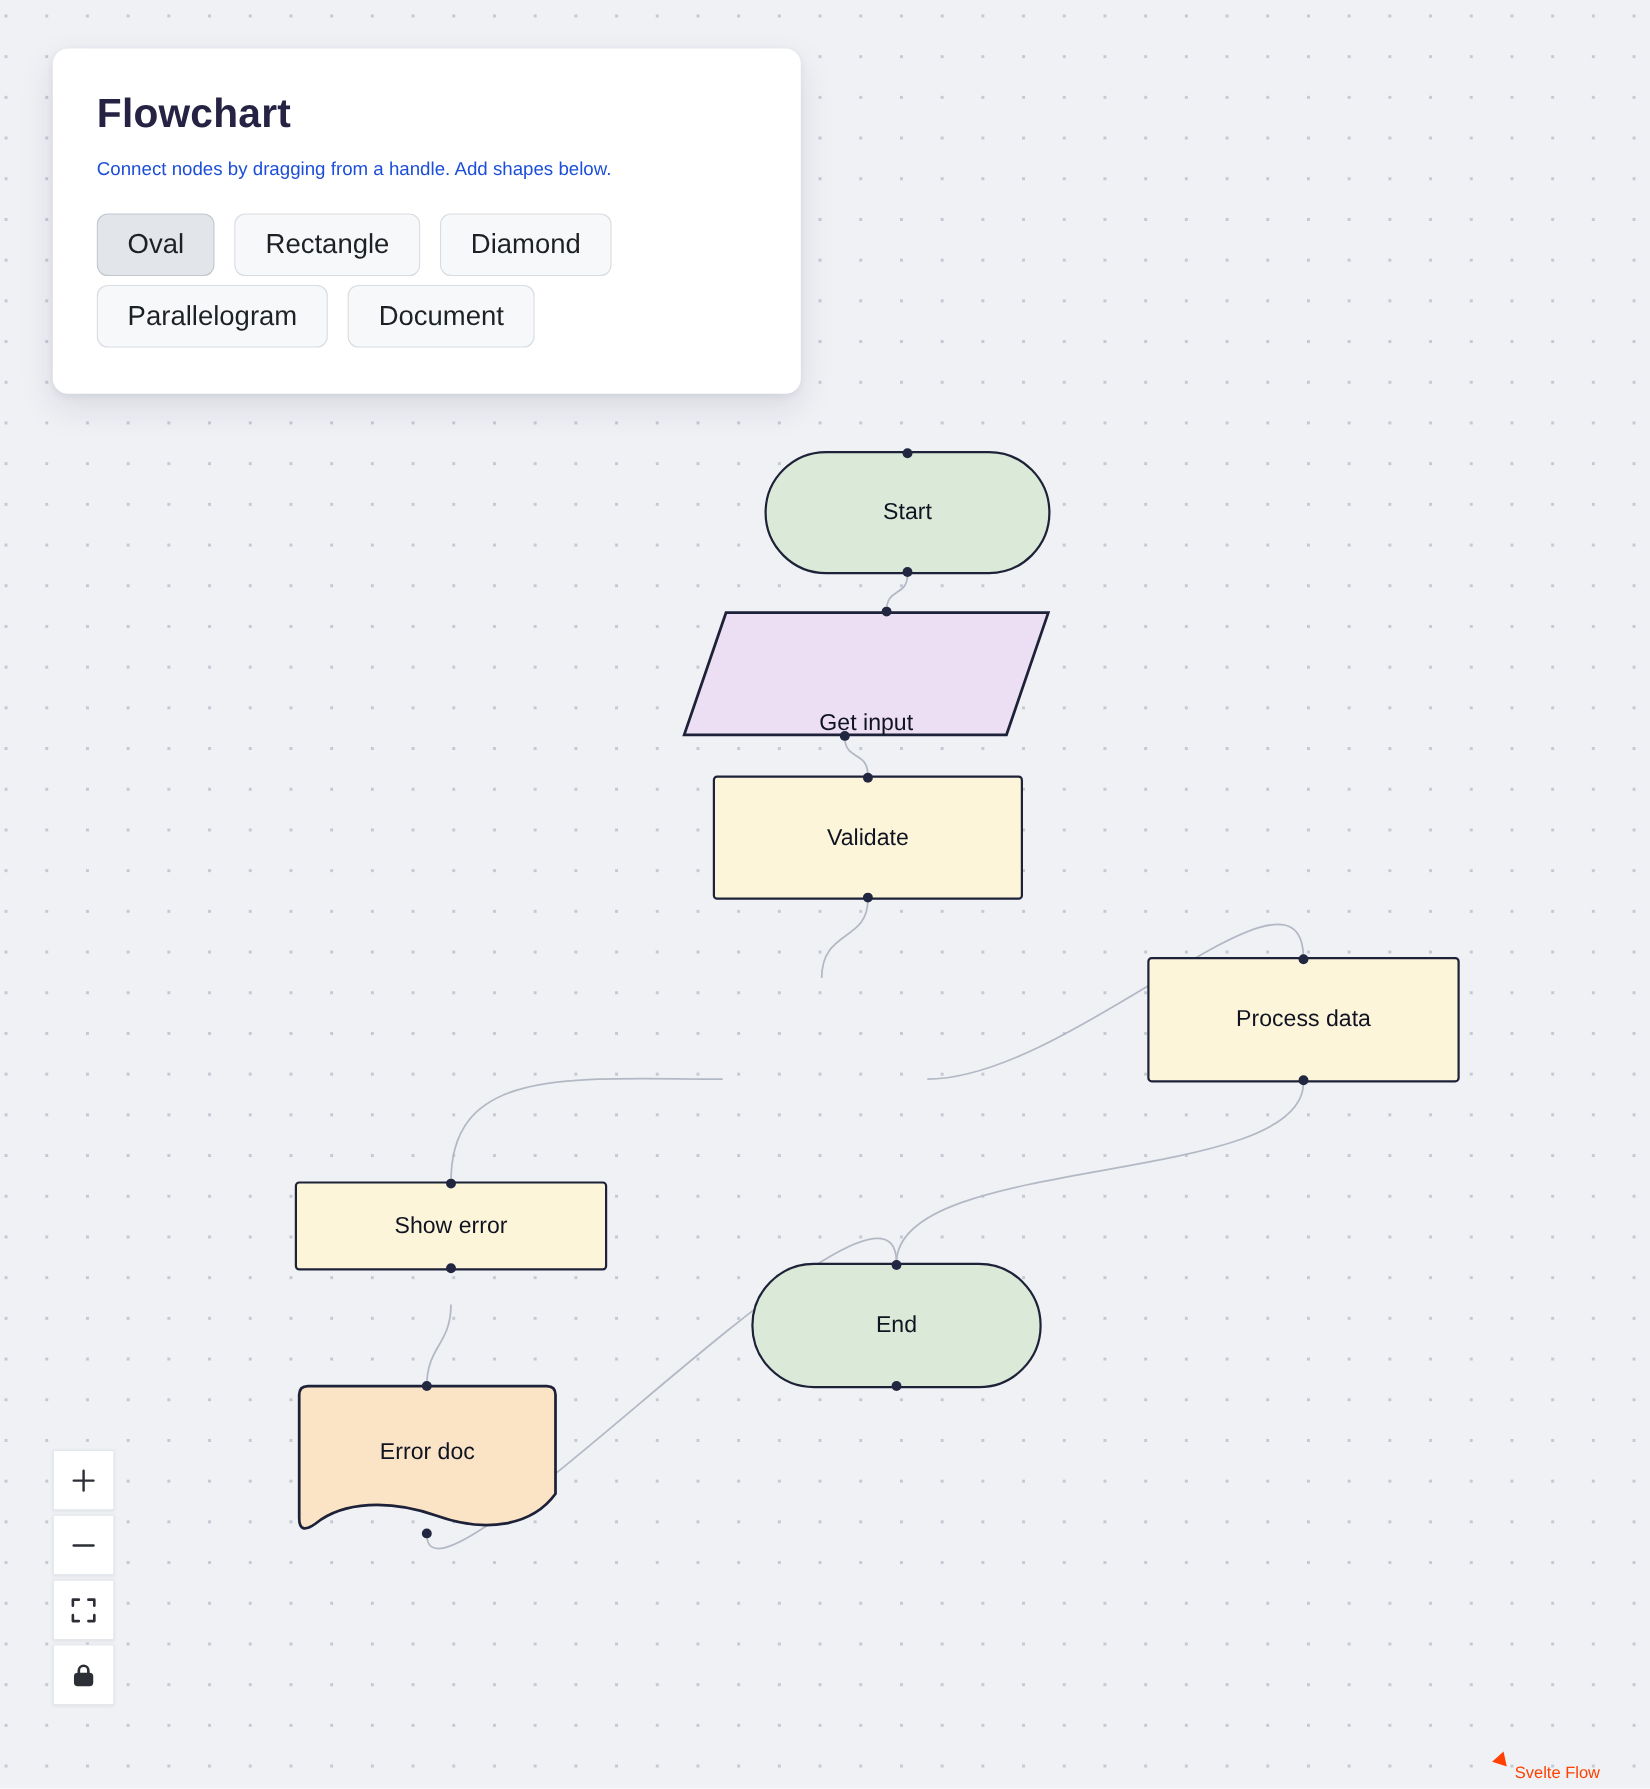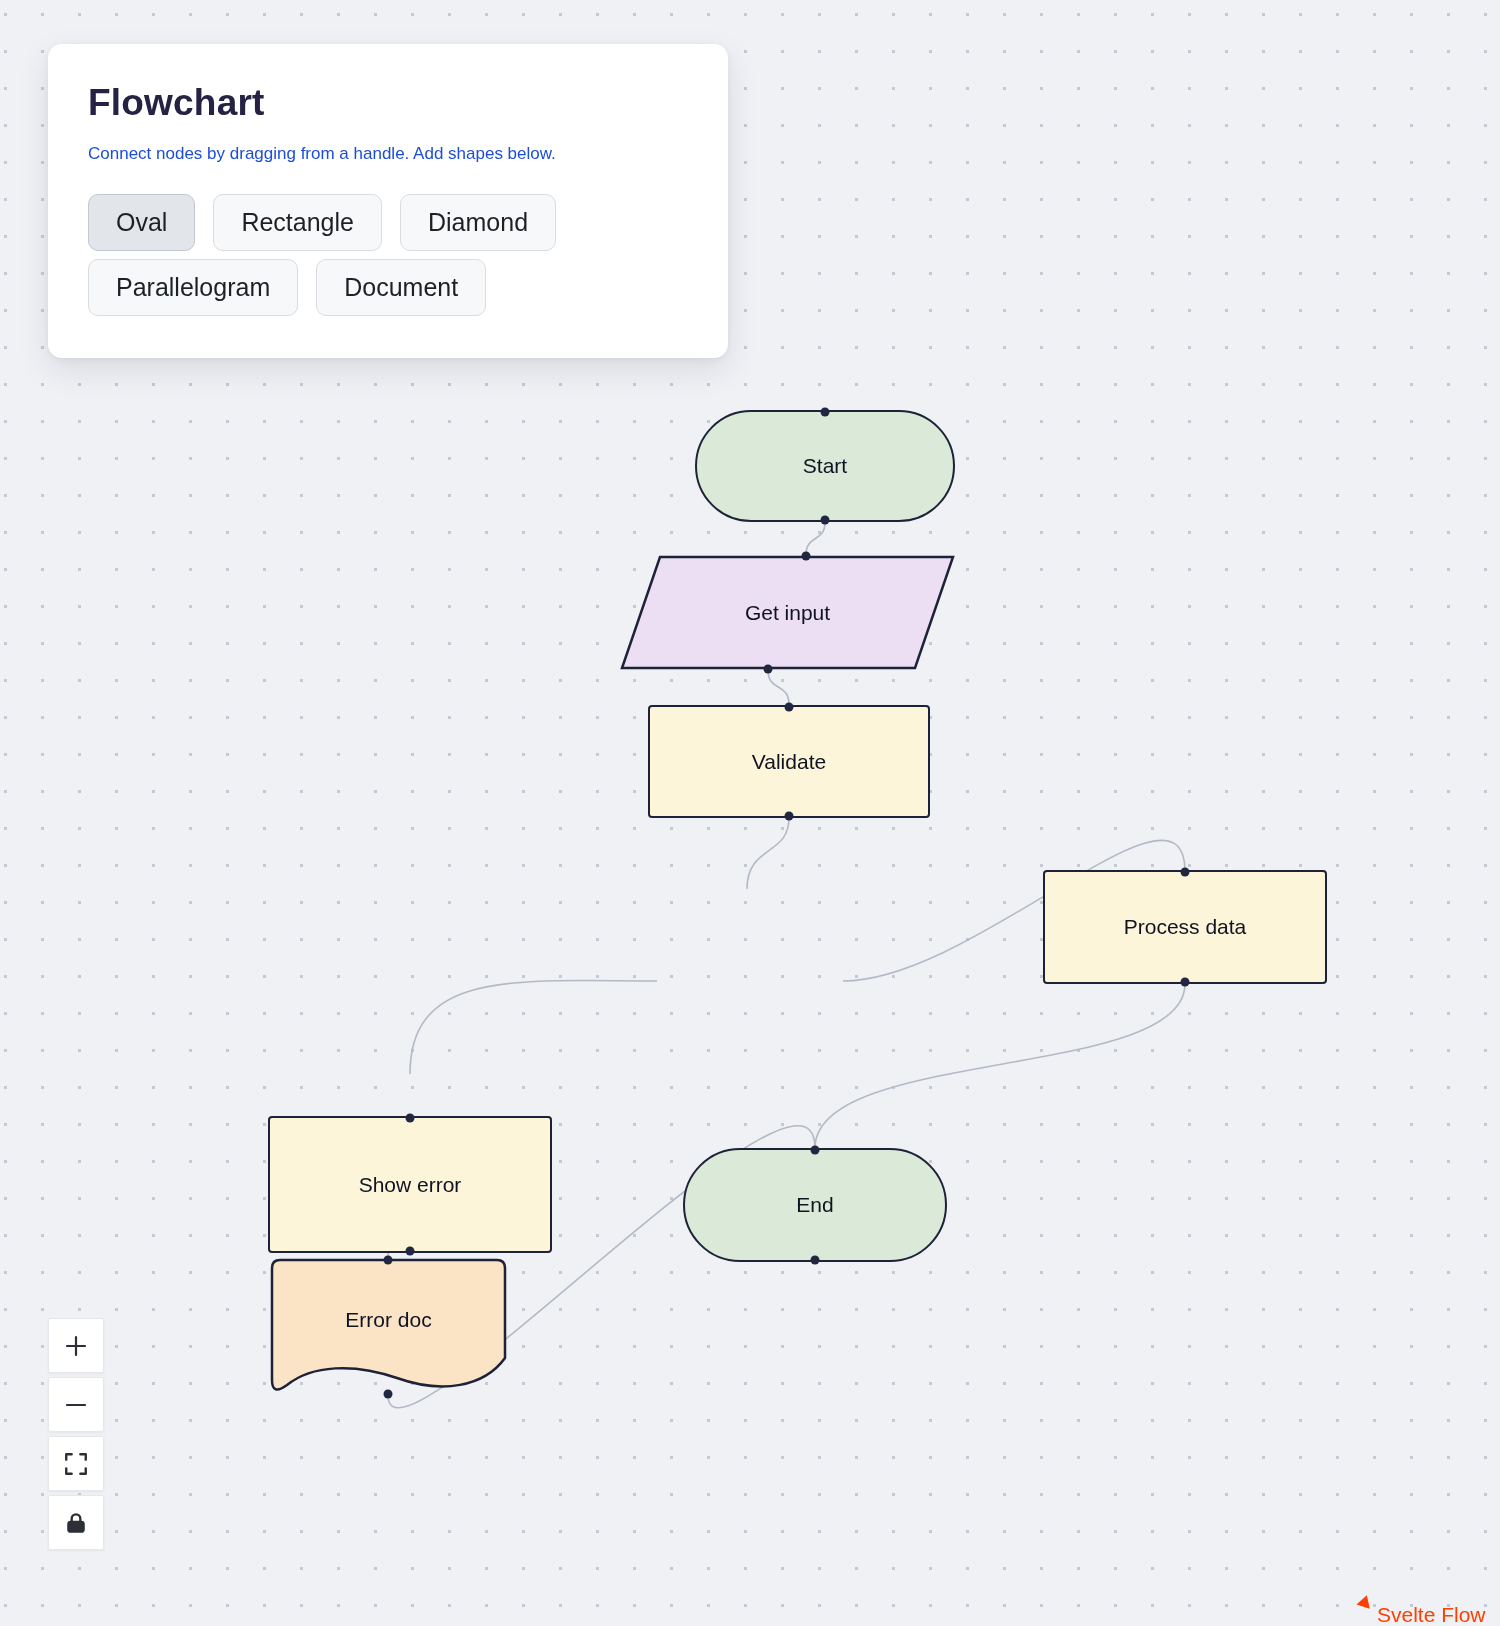--- a/index.html
+++ b/index.html
@@ -57,21 +57,21 @@
   .ctrl-btn {
     width:56px; height:55px; background:#ffffff; border:1px solid #e4e7eb;
     border-radius:2px; box-shadow:0 1px 3px rgba(0,0,0,.05);
     display:flex; align-items:center; justify-content:center; cursor:pointer;
   }
   .ctrl-btn svg { stroke:#2c2f36; stroke-width:2.2; fill:none; stroke-linecap:round; stroke-linejoin:round; }
 
   
   .attribution {
     position:absolute; left:1358px; top:1603px; z-index:6;
-    color:#ff4000; font-size:21px; display:flex; align-items:center; gap:5px;
+    color:#ff4000; font-size:15px; display:flex; align-items:center; gap:5px;
     white-space:nowrap;
   }
   .attribution .logo { display:inline-block; width:0; height:0;
     border-left:7px solid transparent; border-right:7px solid transparent;
     border-bottom:12px solid #ff4000; transform:translateY(-14px) rotate(18deg); }
 </style>
 </head>
 <body>
 
 <div class="viewport">
@@ -86,21 +86,21 @@
     <path d="M410,1186 C410,1222 388,1224 388,1260"></path>
     <path d="M388,1395 C388,1490 815,1020 815,1148"></path>
   </svg>
 
   <div class="node oval" style="left:695px;top:410px;width:260px;height:112px;background:#dbe9d8;">
     <span class="label">Start</span>
     <span class="handle" style="left:50%;top:0;"></span>
     <span class="handle" style="left:50%;top:100%;"></span>
   </div>
 
-  <div class="node" style="left:620px;top:555px;width:335px;height:115px;">
+  <div class="node" style="left:620px;top:555px;width:335px;height:115px;align-items:flex-end;">
     <svg class="shape-svg" width="335" height="115">
       <polygon points="40,2 333,2 295,113 2,113" fill="#ecdef3" stroke="#1e2238" stroke-width="2.5"></polygon>
     </svg>
     <span class="label">Get input</span>
     <span class="handle" style="left:186px;top:1px;"></span>
     <span class="handle" style="left:148px;top:114px;"></span>
   </div>
 
   <div class="node rect" style="left:648px;top:705px;width:282px;height:113px;background:#fdf5d9;">
     <span class="label">Validate</span>
@@ -108,21 +108,21 @@
     <span class="handle" style="left:50%;top:100%;"></span>
   </div>
 
 
   <div class="node rect" style="left:1043px;top:870px;width:284px;height:114px;background:#fdf5d9;">
     <span class="label">Process data</span>
     <span class="handle" style="left:50%;top:0;"></span>
     <span class="handle" style="left:50%;top:100%;"></span>
   </div>
 
-  <div class="node rect" style="left:268px;top:1116px;width:284px;height:137px;background:#fdf5d9;">
+  <div class="node rect" style="left:268px;top:1074px;width:284px;height:81px;background:#fdf5d9;">
     <span class="label">Show error</span>
     <span class="handle" style="left:50%;top:0;"></span>
     <span class="handle" style="left:50%;top:100%;"></span>
   </div>
 
   <div class="node oval" style="left:683px;top:1148px;width:264px;height:114px;background:#dbe9d8;">
     <span class="label">End</span>
     <span class="handle" style="left:50%;top:0;"></span>
     <span class="handle" style="left:50%;top:100%;"></span>
   </div>

